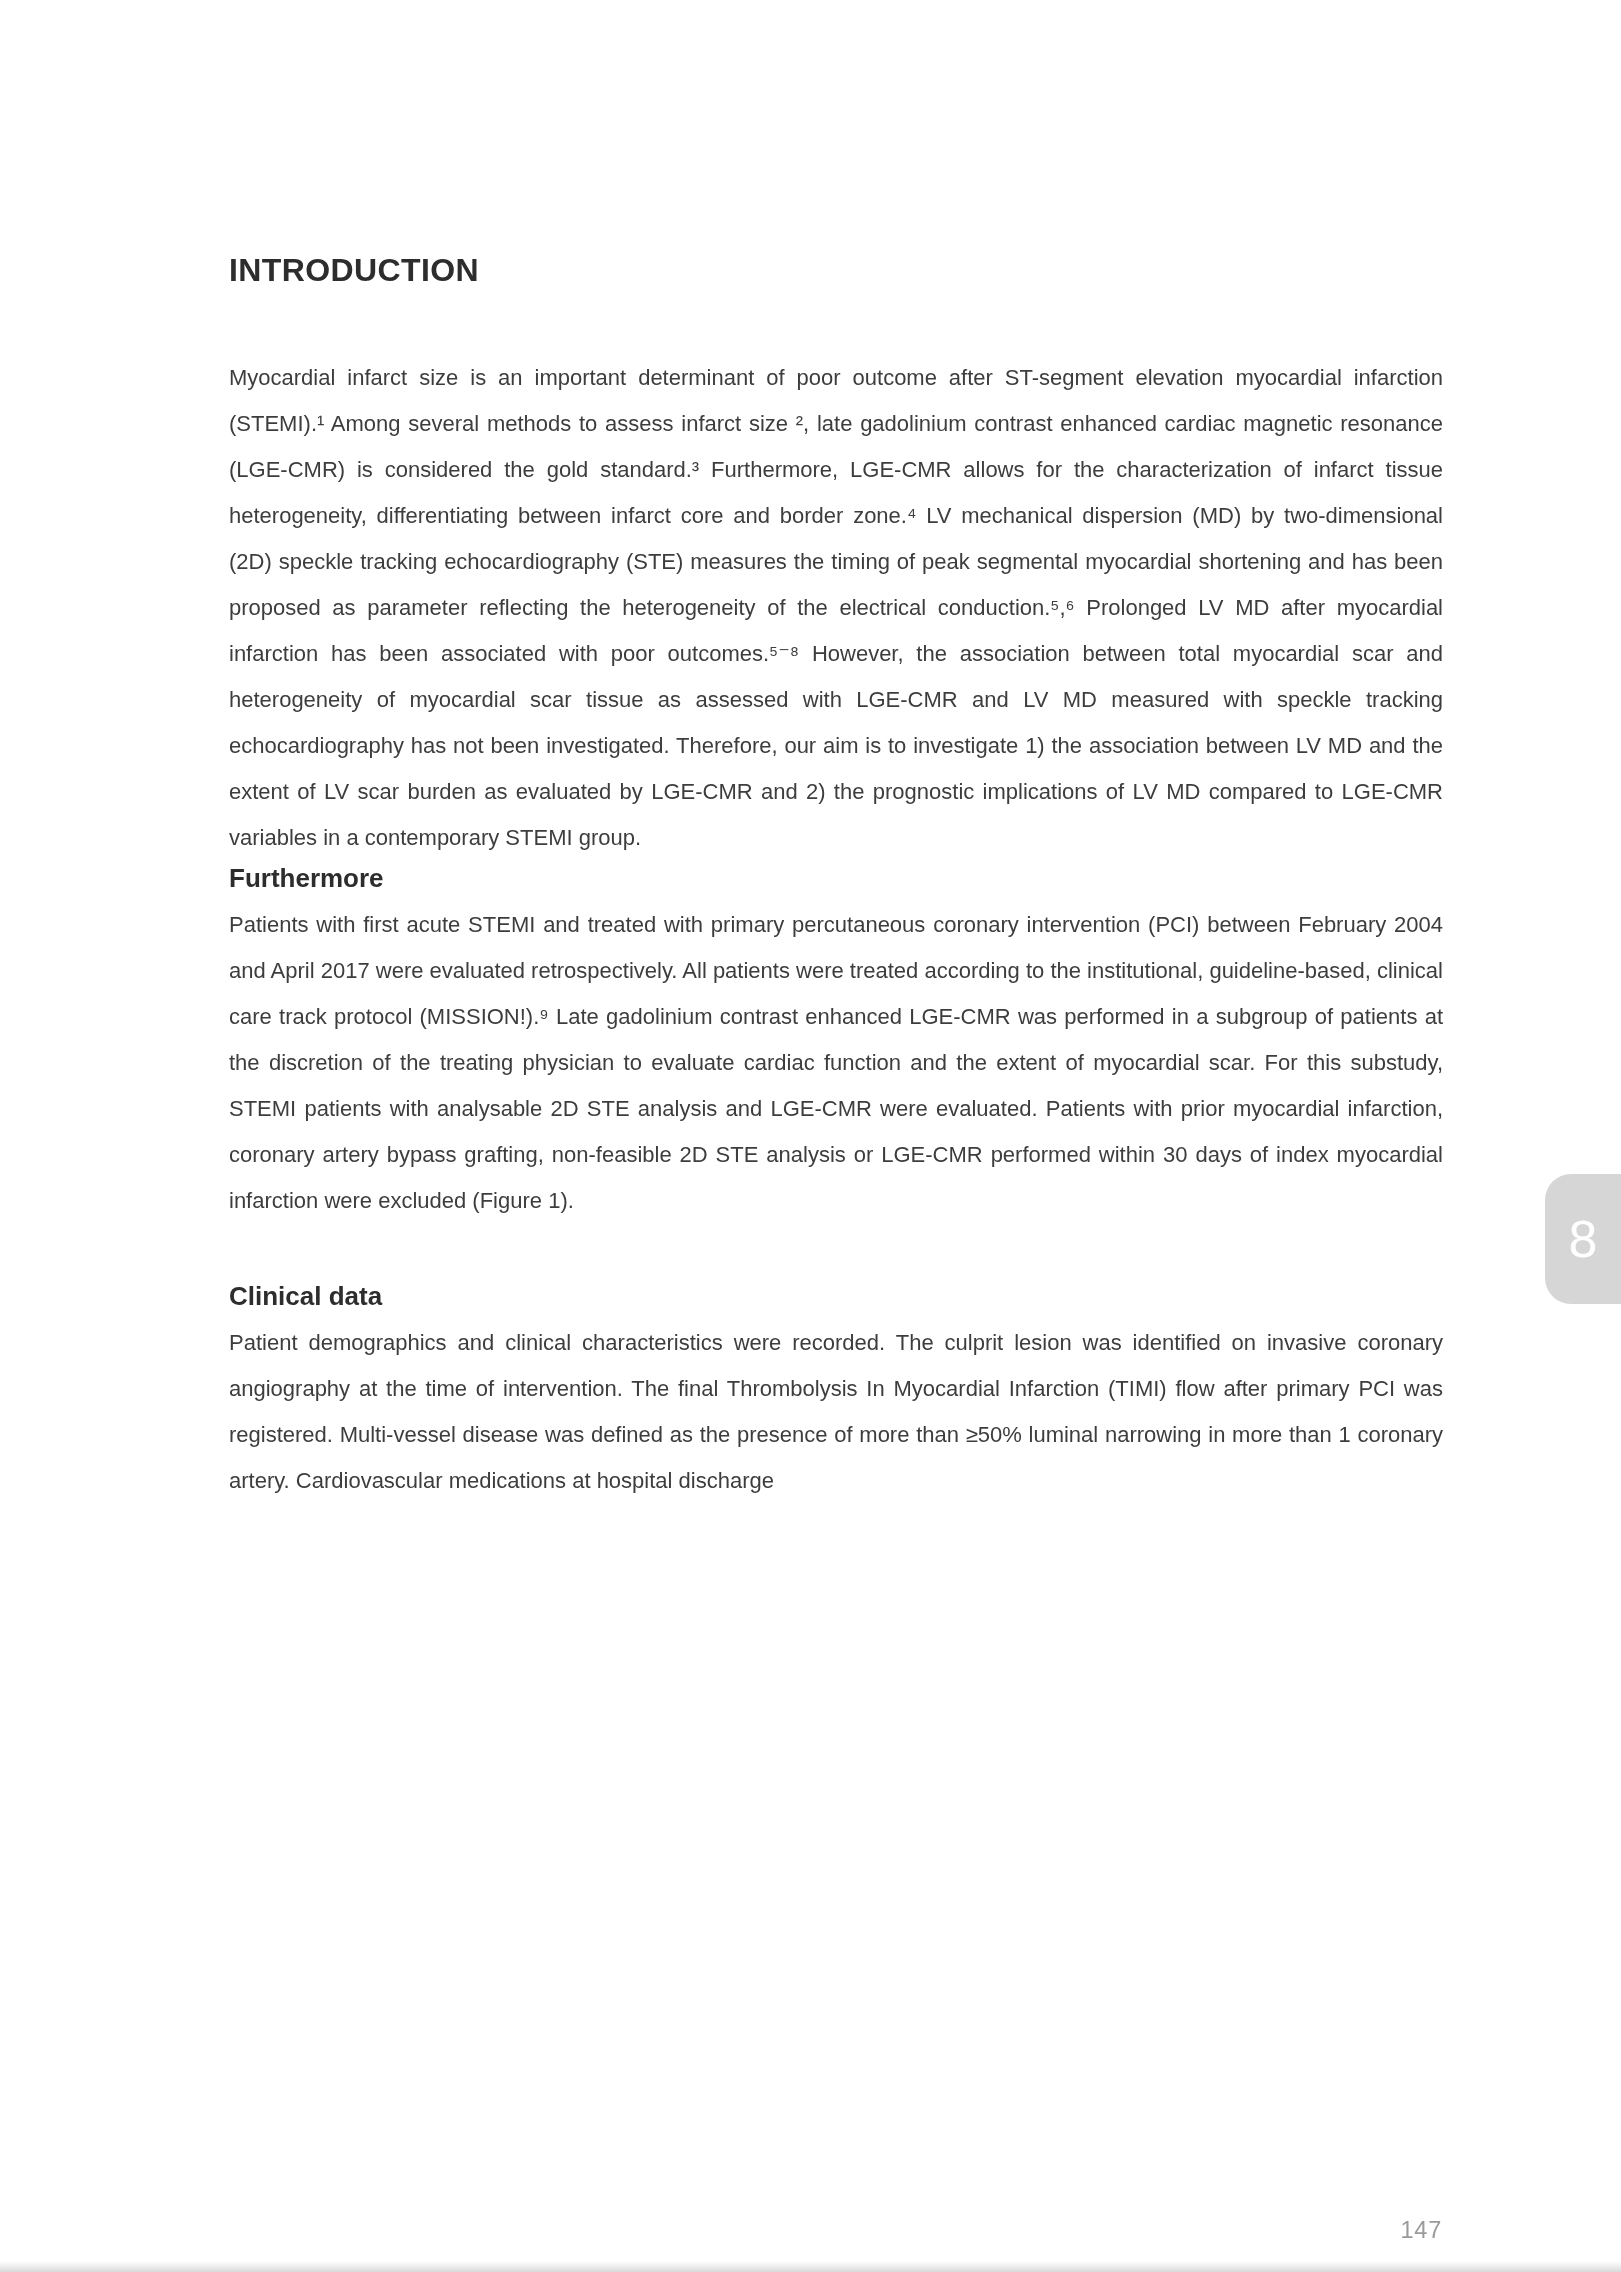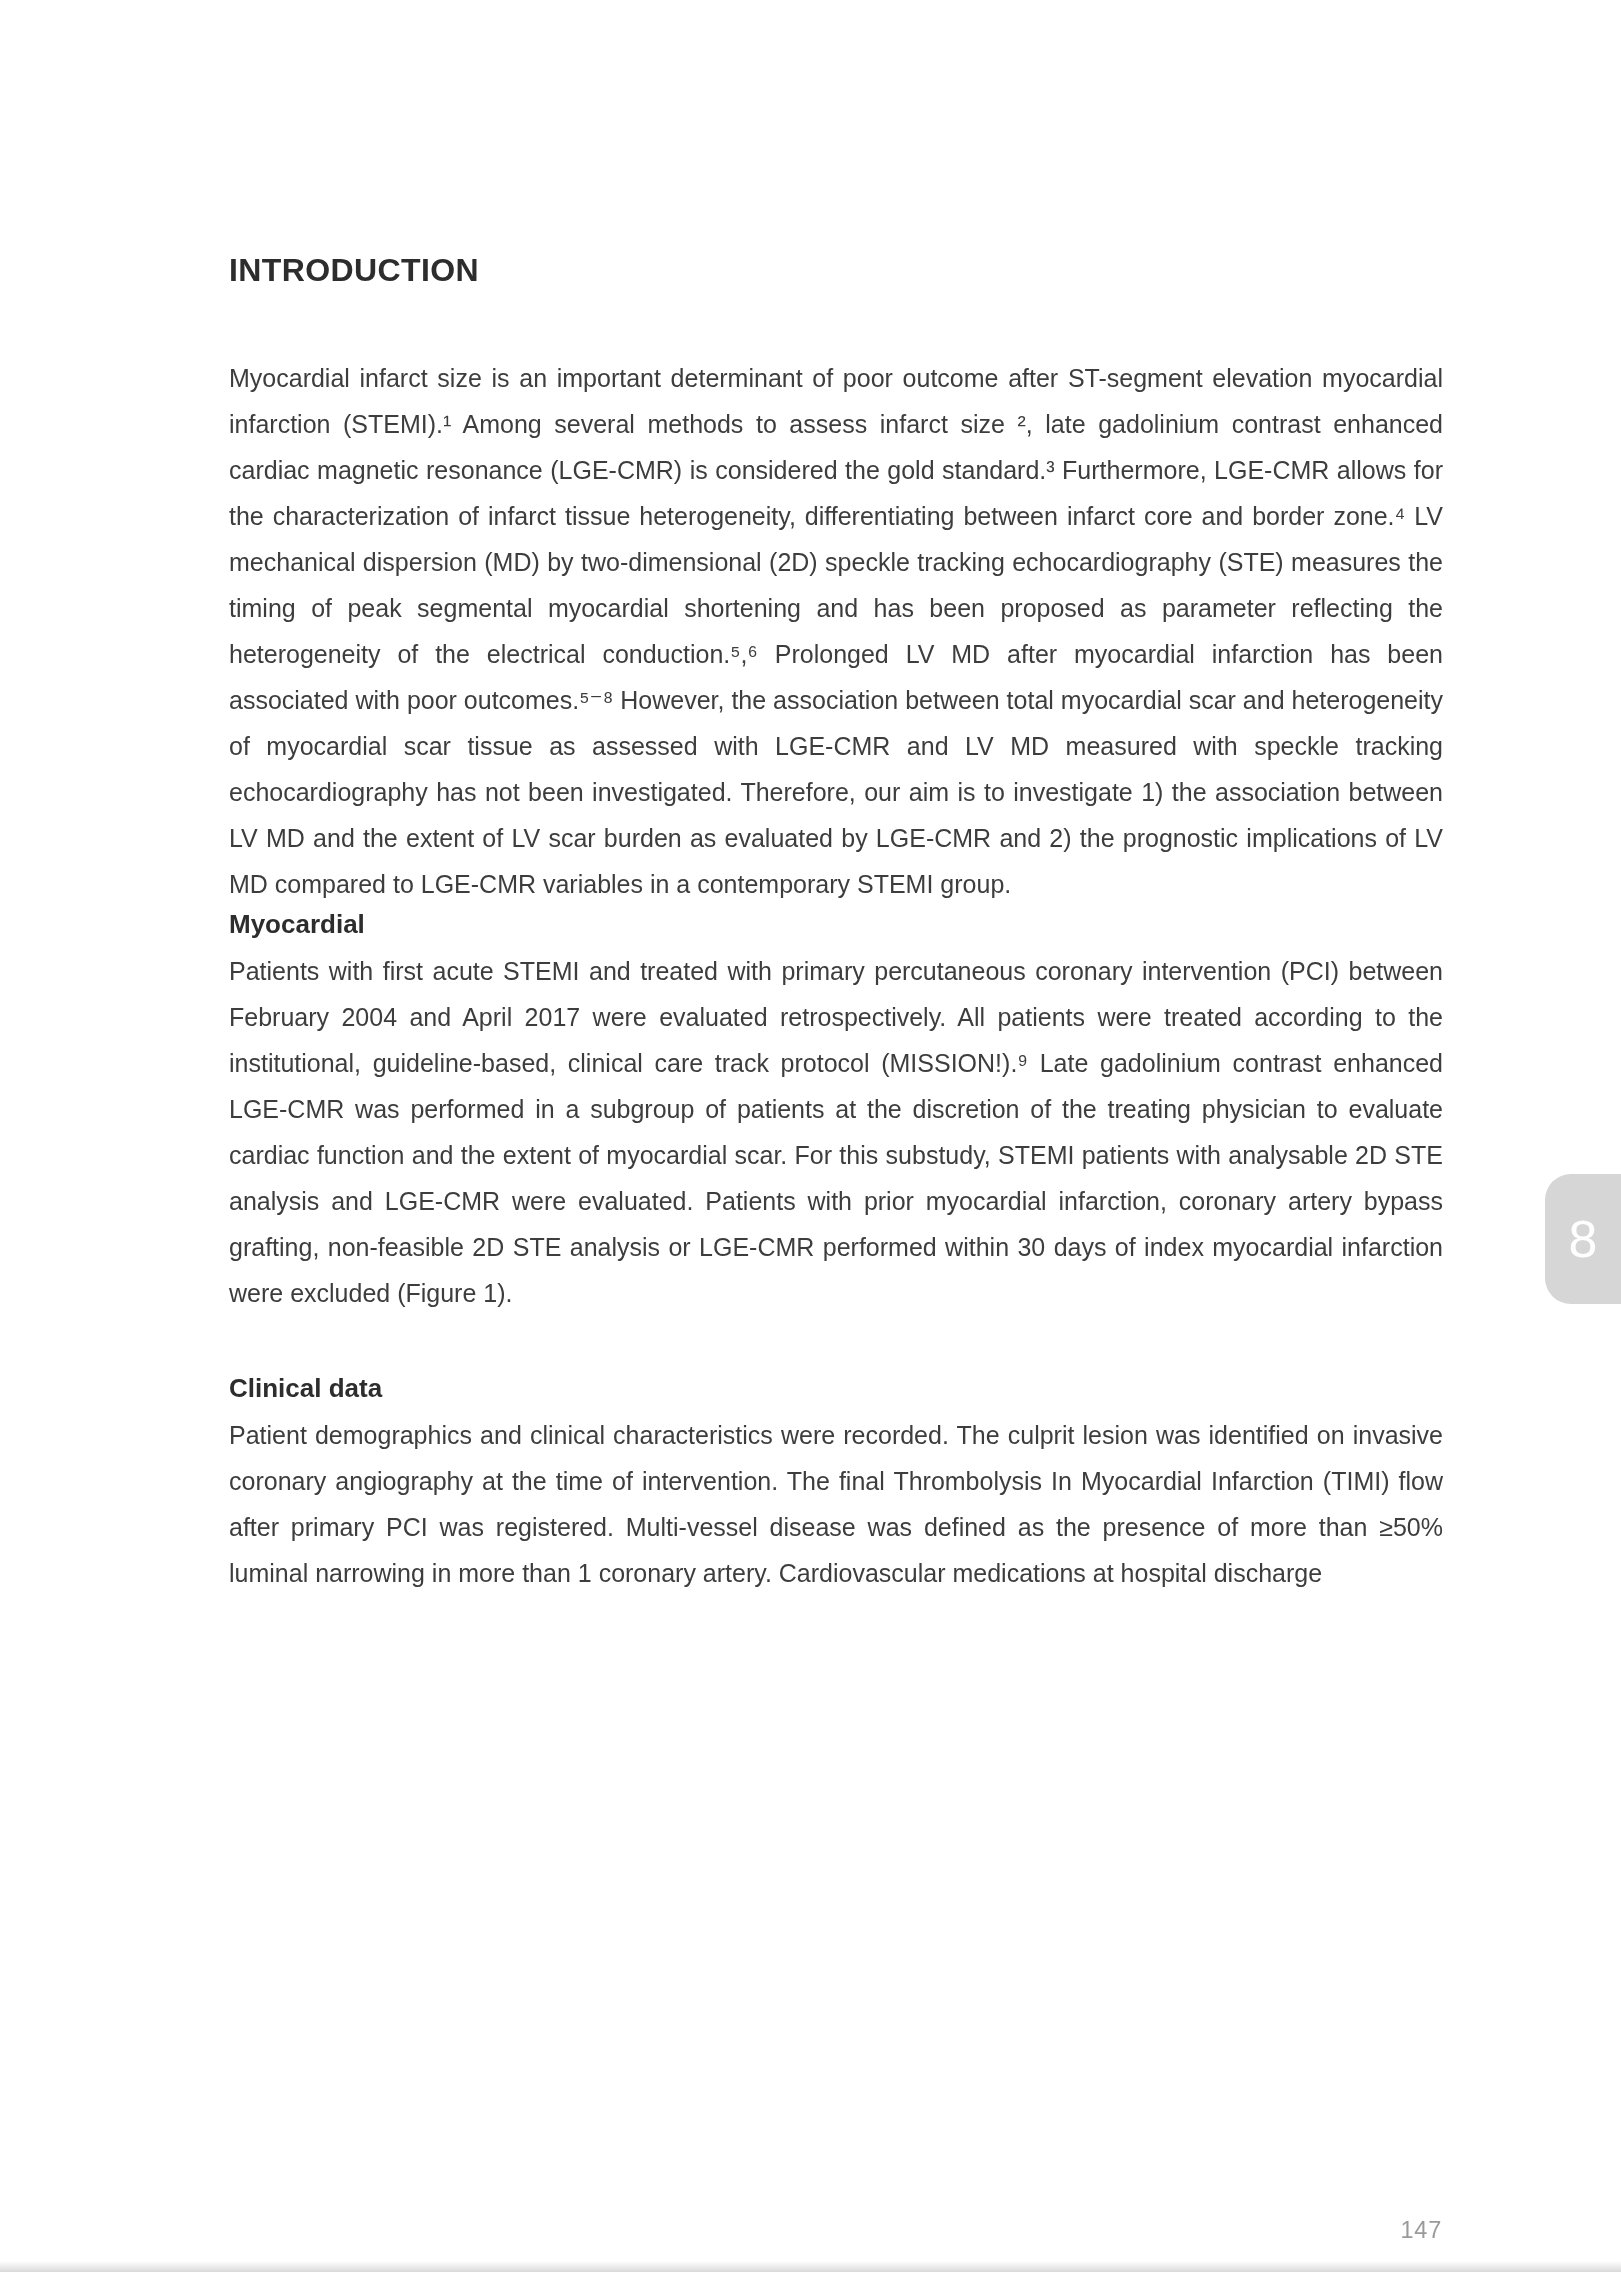--- a/index.html
+++ b/index.html
@@ -29,21 +29,21 @@
   .heading-methods { margin-top: 120px; margin-bottom: 10.6px; }
   .h-sub {
     font-size: 26px;
     line-height: 35px;
     font-weight: 700;
     color: #2d2d2d;
     margin-bottom: 6px;
   }
   .heading-clinical { margin-top: 55px; }
   .body-text {
-    font-size: 25px;
+    font-size: 22px;
     line-height: 46px;
     text-align: justify;
     color: #3d3d3d;
   }
   .chapter-tab {
     position: absolute;
     right: 0;
     top: 1174px;
     width: 76px;
     height: 130px;
@@ -81,21 +81,21 @@
 
 <div class="page">
 
   <main class="content">
 
     <h1 class="h-major heading-intro">INTRODUCTION</h1>
 
     <p class="body-text">Myocardial infarct size is an important determinant of poor outcome after ST-segment elevation myocardial infarction (STEMI).¹ Among several methods to assess infarct size ², late gadolinium contrast enhanced cardiac magnetic resonance (LGE-CMR) is considered the gold standard.³ Furthermore, LGE-CMR allows for the characterization of infarct tissue heterogeneity, differentiating between infarct core and border zone.⁴ LV mechanical dispersion (MD) by two-dimensional (2D) speckle tracking echocardiography (STE) measures the timing of peak segmental myocardial shortening and has been proposed as parameter reflecting the heterogeneity of the electrical conduction.⁵,⁶ Prolonged LV MD after myocardial infarction has been associated with poor outcomes.⁵⁻⁸ However, the association between total myocardial scar and heterogeneity of myocardial scar tissue as assessed with LGE-CMR and LV MD measured with speckle tracking echocardiography has not been investigated. Therefore, our aim is to investigate 1) the association between LV MD and the extent of LV scar burden as evaluated by LGE-CMR and 2) the prognostic implications of LV MD compared to LGE-CMR variables in a contemporary STEMI group.</p>
 
 
-    <h2 class="h-sub">Myocardial</h2>
+    <h2 class="h-sub">Furthermore</h2>
 
     <p class="body-text">Patients with first acute STEMI and treated with primary percutaneous coronary intervention (PCI) between February 2004 and April 2017 were evaluated retrospectively. All patients were treated according to the institutional, guideline-based, clinical care track protocol (MISSION!).⁹ Late gadolinium contrast enhanced LGE-CMR was performed in a subgroup of patients at the discretion of the treating physician to evaluate cardiac function and the extent of myocardial scar. For this substudy, STEMI patients with analysable 2D STE analysis and LGE-CMR were evaluated. Patients with prior myocardial infarction, coronary artery bypass grafting, non-feasible 2D STE analysis or LGE-CMR performed within 30 days of index myocardial infarction were excluded (Figure 1).</p>
 
     <h2 class="h-sub heading-clinical">Clinical data</h2>
 
     <p class="body-text">Patient demographics and clinical characteristics were recorded. The culprit lesion was identified on invasive coronary angiography at the time of intervention. The final Thrombolysis In Myocardial Infarction (TIMI) flow after primary PCI was registered. Multi-vessel disease was defined as the presence of more than ≥50% luminal narrowing in more than 1 coronary artery. Cardiovascular medications at hospital discharge</p>
 
   </main>
 
   <div class="chapter-tab">

